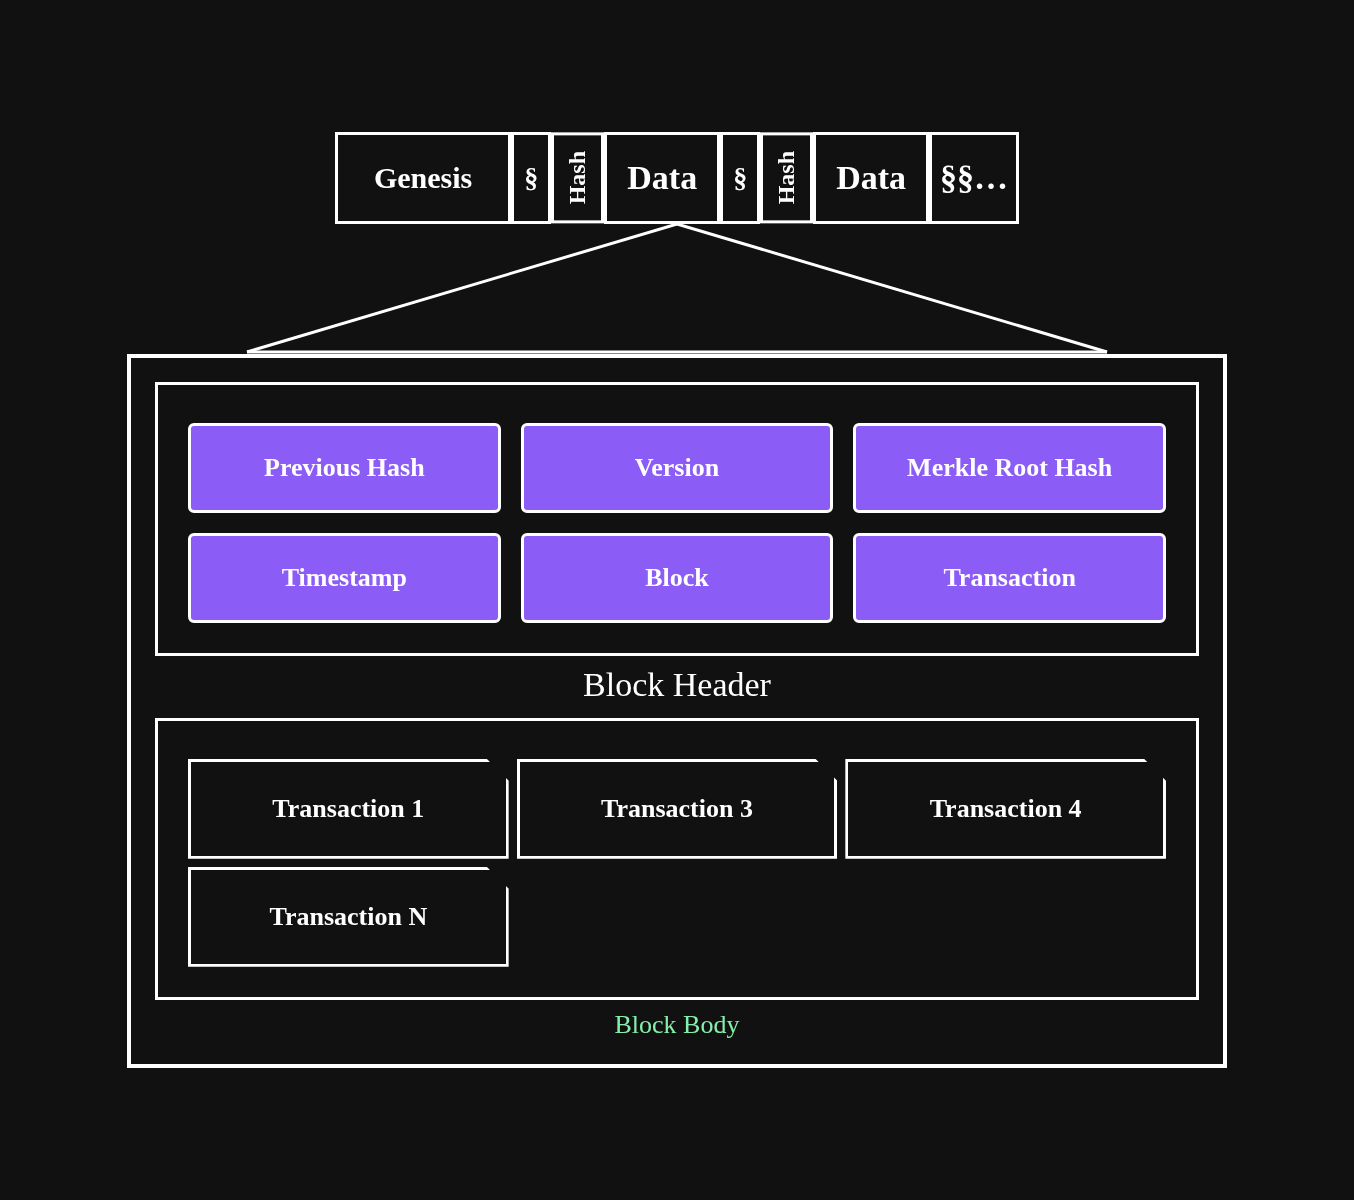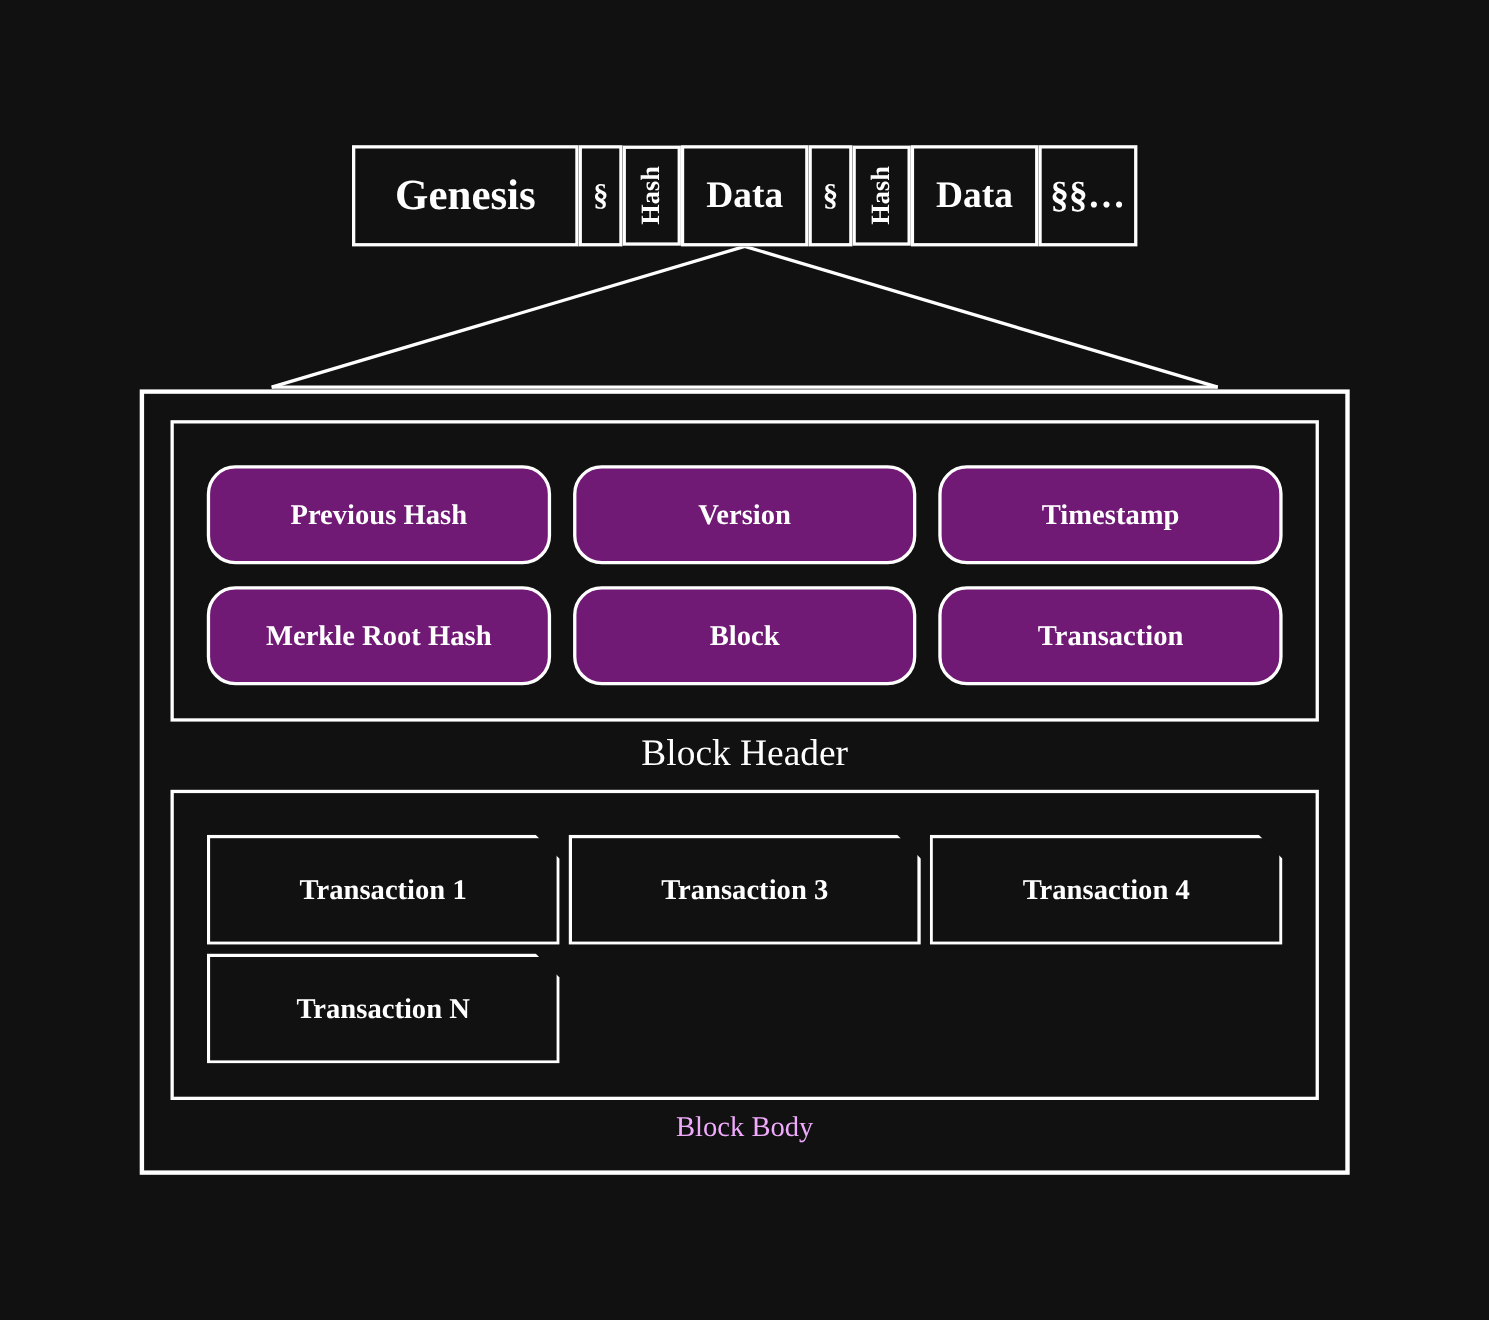--- a/index.html
+++ b/index.html
@@ -61,22 +61,22 @@
 
     .fields-grid {
       display: grid;
       grid-template-columns: 1fr 1fr 1fr;
       gap: 20px;
       padding: 10px;
     }
 
     .field-box {
       border: 3px solid #fff;
-      border-radius: 26px;
-      background: #701a75;
+      border-radius: 6px;
+      background: #8b5cf6;
       padding: 22px 16px;
       text-align: center;
       font-size: 26px;
       font-weight: bold;
       color: #fff;
       min-height: 90px;
       display: flex;
       align-items: center;
       justify-content: center;
     }
@@ -85,21 +85,21 @@
     .block-body-box {
       border: 3px solid #fff;
       background: #111;
       padding: 28px 20px 20px 20px;
       margin-bottom: 8px;
     }
 
     .body-label {
       text-align: center;
       font-size: 26px;
-      color: #f0abfc;
+      color: #86efac;
       margin-top: 10px;
       margin-bottom: 14px;
     }
 
     .tx-grid {
       display: grid;
       grid-template-columns: 1fr 1fr 1fr;
       gap: 8px;
       padding: 10px;
     }
@@ -136,21 +136,21 @@
       font-size: 34px;
       font-weight: bold;
       display: flex;
       align-items: center;
       justify-content: center;
       padding: 16px 20px;
     }
 
     .top-item.genesis {
       padding: 16px 36px;
-      font-size: 39px;
+      font-size: 30px;
     }
 
     .top-item.rotated {
       writing-mode: vertical-rl;
       transform: rotate(180deg);
       padding: 16px 10px;
       font-size: 24px;
     }
 
     .top-item.dollar {
@@ -189,23 +189,23 @@
     </svg>
   </div>
 
   <div class="big-block">
 
     <div class="block-header-box">
       <div class="fields-grid">
 
         <div class="field-box">Previous Hash</div>
         <div class="field-box">Version</div>
+        <div class="field-box">Merkle Root Hash</div>
+
         <div class="field-box">Timestamp</div>
-
-        <div class="field-box">Merkle Root Hash</div>
         <div class="field-box">Block</div>
         <div class="field-box">Transaction</div>
       </div>
     </div>
     <div class="header-label">Block Header</div>
 
     <div class="block-body-box">
       <div class="tx-grid">
         <div class="tx-box">Transaction 1</div>
         <div class="tx-box">Transaction 3</div>

